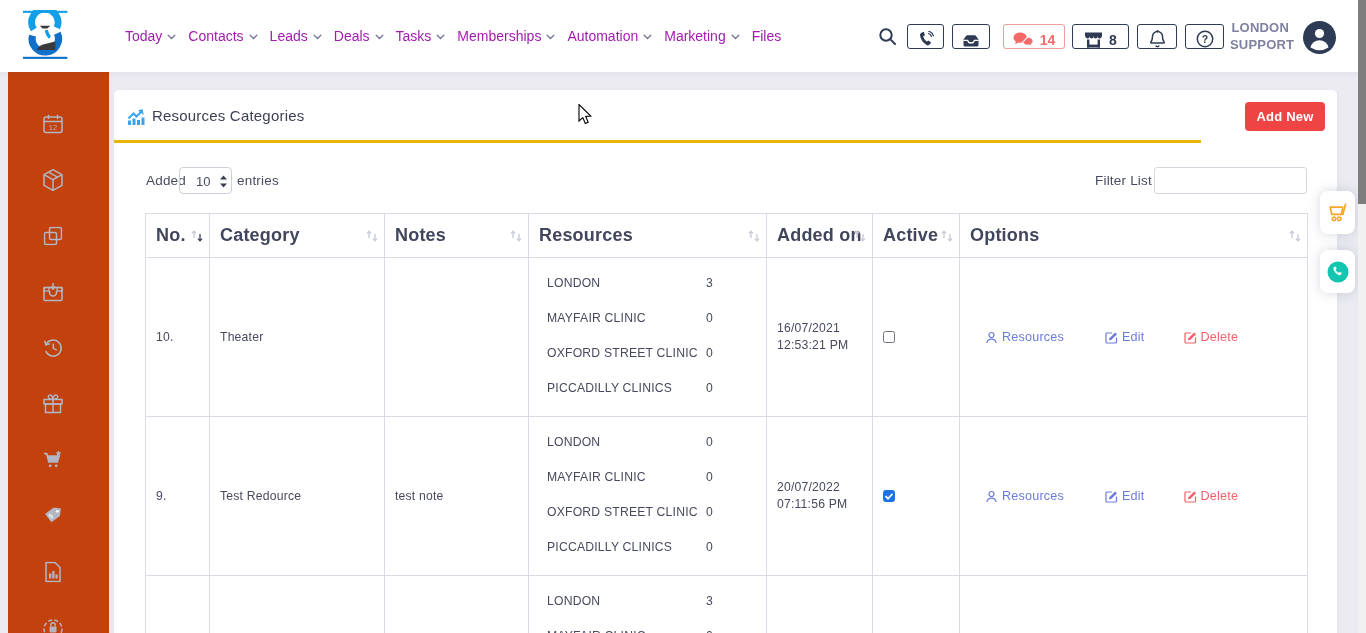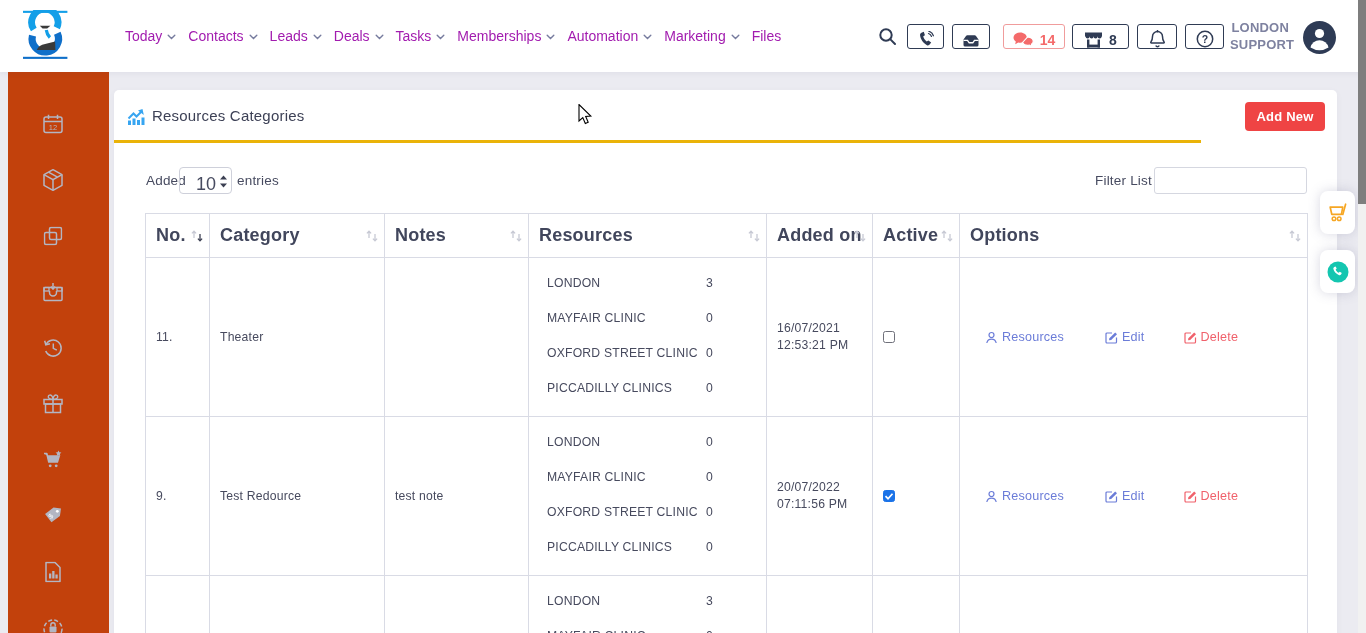--- a/index.html
+++ b/index.html
@@ -15,21 +15,21 @@
 #avatar{position:absolute;left:1303px;top:21px;z-index:31}
 #sidebar{position:absolute;left:8px;top:72px;width:101px;height:561px;background:#c2410c;z-index:20}
 .sic{position:absolute;transform:translate(-50%,-50%);left:45px}
 #card{position:absolute;left:114px;top:90px;width:1223px;height:700px;background:#fff;border-radius:5px;box-shadow:0 2px 6px rgba(80,80,120,.06);z-index:10}
 #cardhead{position:absolute;left:0;top:0;width:1087px;height:53px;border-bottom:3px solid #eab308}
 #cticon{position:absolute;left:13px;top:18px}
 #ctitle{position:absolute;left:38px;top:17px;font-size:15px;color:#3d4156;letter-spacing:.2px}
 #addnew{position:absolute;left:1131px;top:12px;width:80px;height:29px;background:#ef4444;border-radius:4px;color:#fff;font-size:13px;font-weight:bold;display:flex;align-items:center;justify-content:center;letter-spacing:.2px}
 #showlbl{position:absolute;left:32px;top:83px;font-size:13.5px;color:#474b60;letter-spacing:.2px}
 #sel{position:absolute;left:65px;top:77px;width:53px;height:27px;border:1px solid #ced0da;border-radius:4px}
-#sel span{position:absolute;left:16px;top:6px;font-size:18px;color:#474b60}
+#sel span{position:absolute;left:16px;top:6px;font-size:13px;color:#474b60}
 #sel svg{position:absolute;left:39px;top:7px}
 #entlbl{position:absolute;left:123px;top:83px;font-size:13.5px;color:#474b60;letter-spacing:.2px}
 #fltlbl{position:absolute;left:981px;top:83px;font-size:13.5px;color:#474b60;letter-spacing:.2px}
 #fltbox{position:absolute;left:1040px;top:77px;width:153px;height:27px;border:1px solid #d5d7e0;border-radius:3px;background:#fff}
 table{position:absolute;left:31px;top:123px;border-collapse:collapse;table-layout:fixed;width:1162px}
 th,td{border:1px solid #d9dbe5;vertical-align:middle;font-size:12.2px;color:#474a5e;letter-spacing:.2px;padding:0 0 0 10px;text-align:left;font-weight:normal}
 th{height:44px;color:#41465c;font-weight:bold;position:relative;font-size:18px}
 .sort{position:absolute;right:5px;top:16px}
 tr.datarow{height:159px}
 .rline{height:35px;display:flex;align-items:center;position:relative;padding-left:8px}
@@ -279,21 +279,21 @@
           <th>Options<svg class="sort" width="14" height="12" viewBox="0 0 14 12">
               <line x1="4" y1="1.5" x2="4" y2="8" stroke="#c7c9d4" stroke-width="1.3"></line>
               <polyline points="1.9,3.4 4,1.2 6.1,3.4" fill="none" stroke="#c7c9d4" stroke-width="1.3"></polyline>
               <line x1="10" y1="4" x2="10" y2="10.5" stroke="#c7c9d4" stroke-width="1.3"></line>
               <polyline points="7.9,8.6 10,10.8 12.1,8.6" fill="none" stroke="#c7c9d4" stroke-width="1.3"></polyline>
             </svg></th>
 </tr>
       </thead>
 <tbody>
 <tr class="datarow">
-          <td>11.</td>
+          <td>10.</td>
           <td>Theater</td>
           <td></td>
           <td class="rc">
             <div class="resblock">
               <div class="rline">LONDON<span class="rnum">3</span></div>
               <div class="rline">MAYFAIR CLINIC<span class="rnum">0</span></div>
               <div class="rline">OXFORD STREET CLINIC<span class="rnum">0</span></div>
               <div class="rline">PICCADILLY CLINICS<span class="rnum">0</span></div>
             </div>
           </td>

